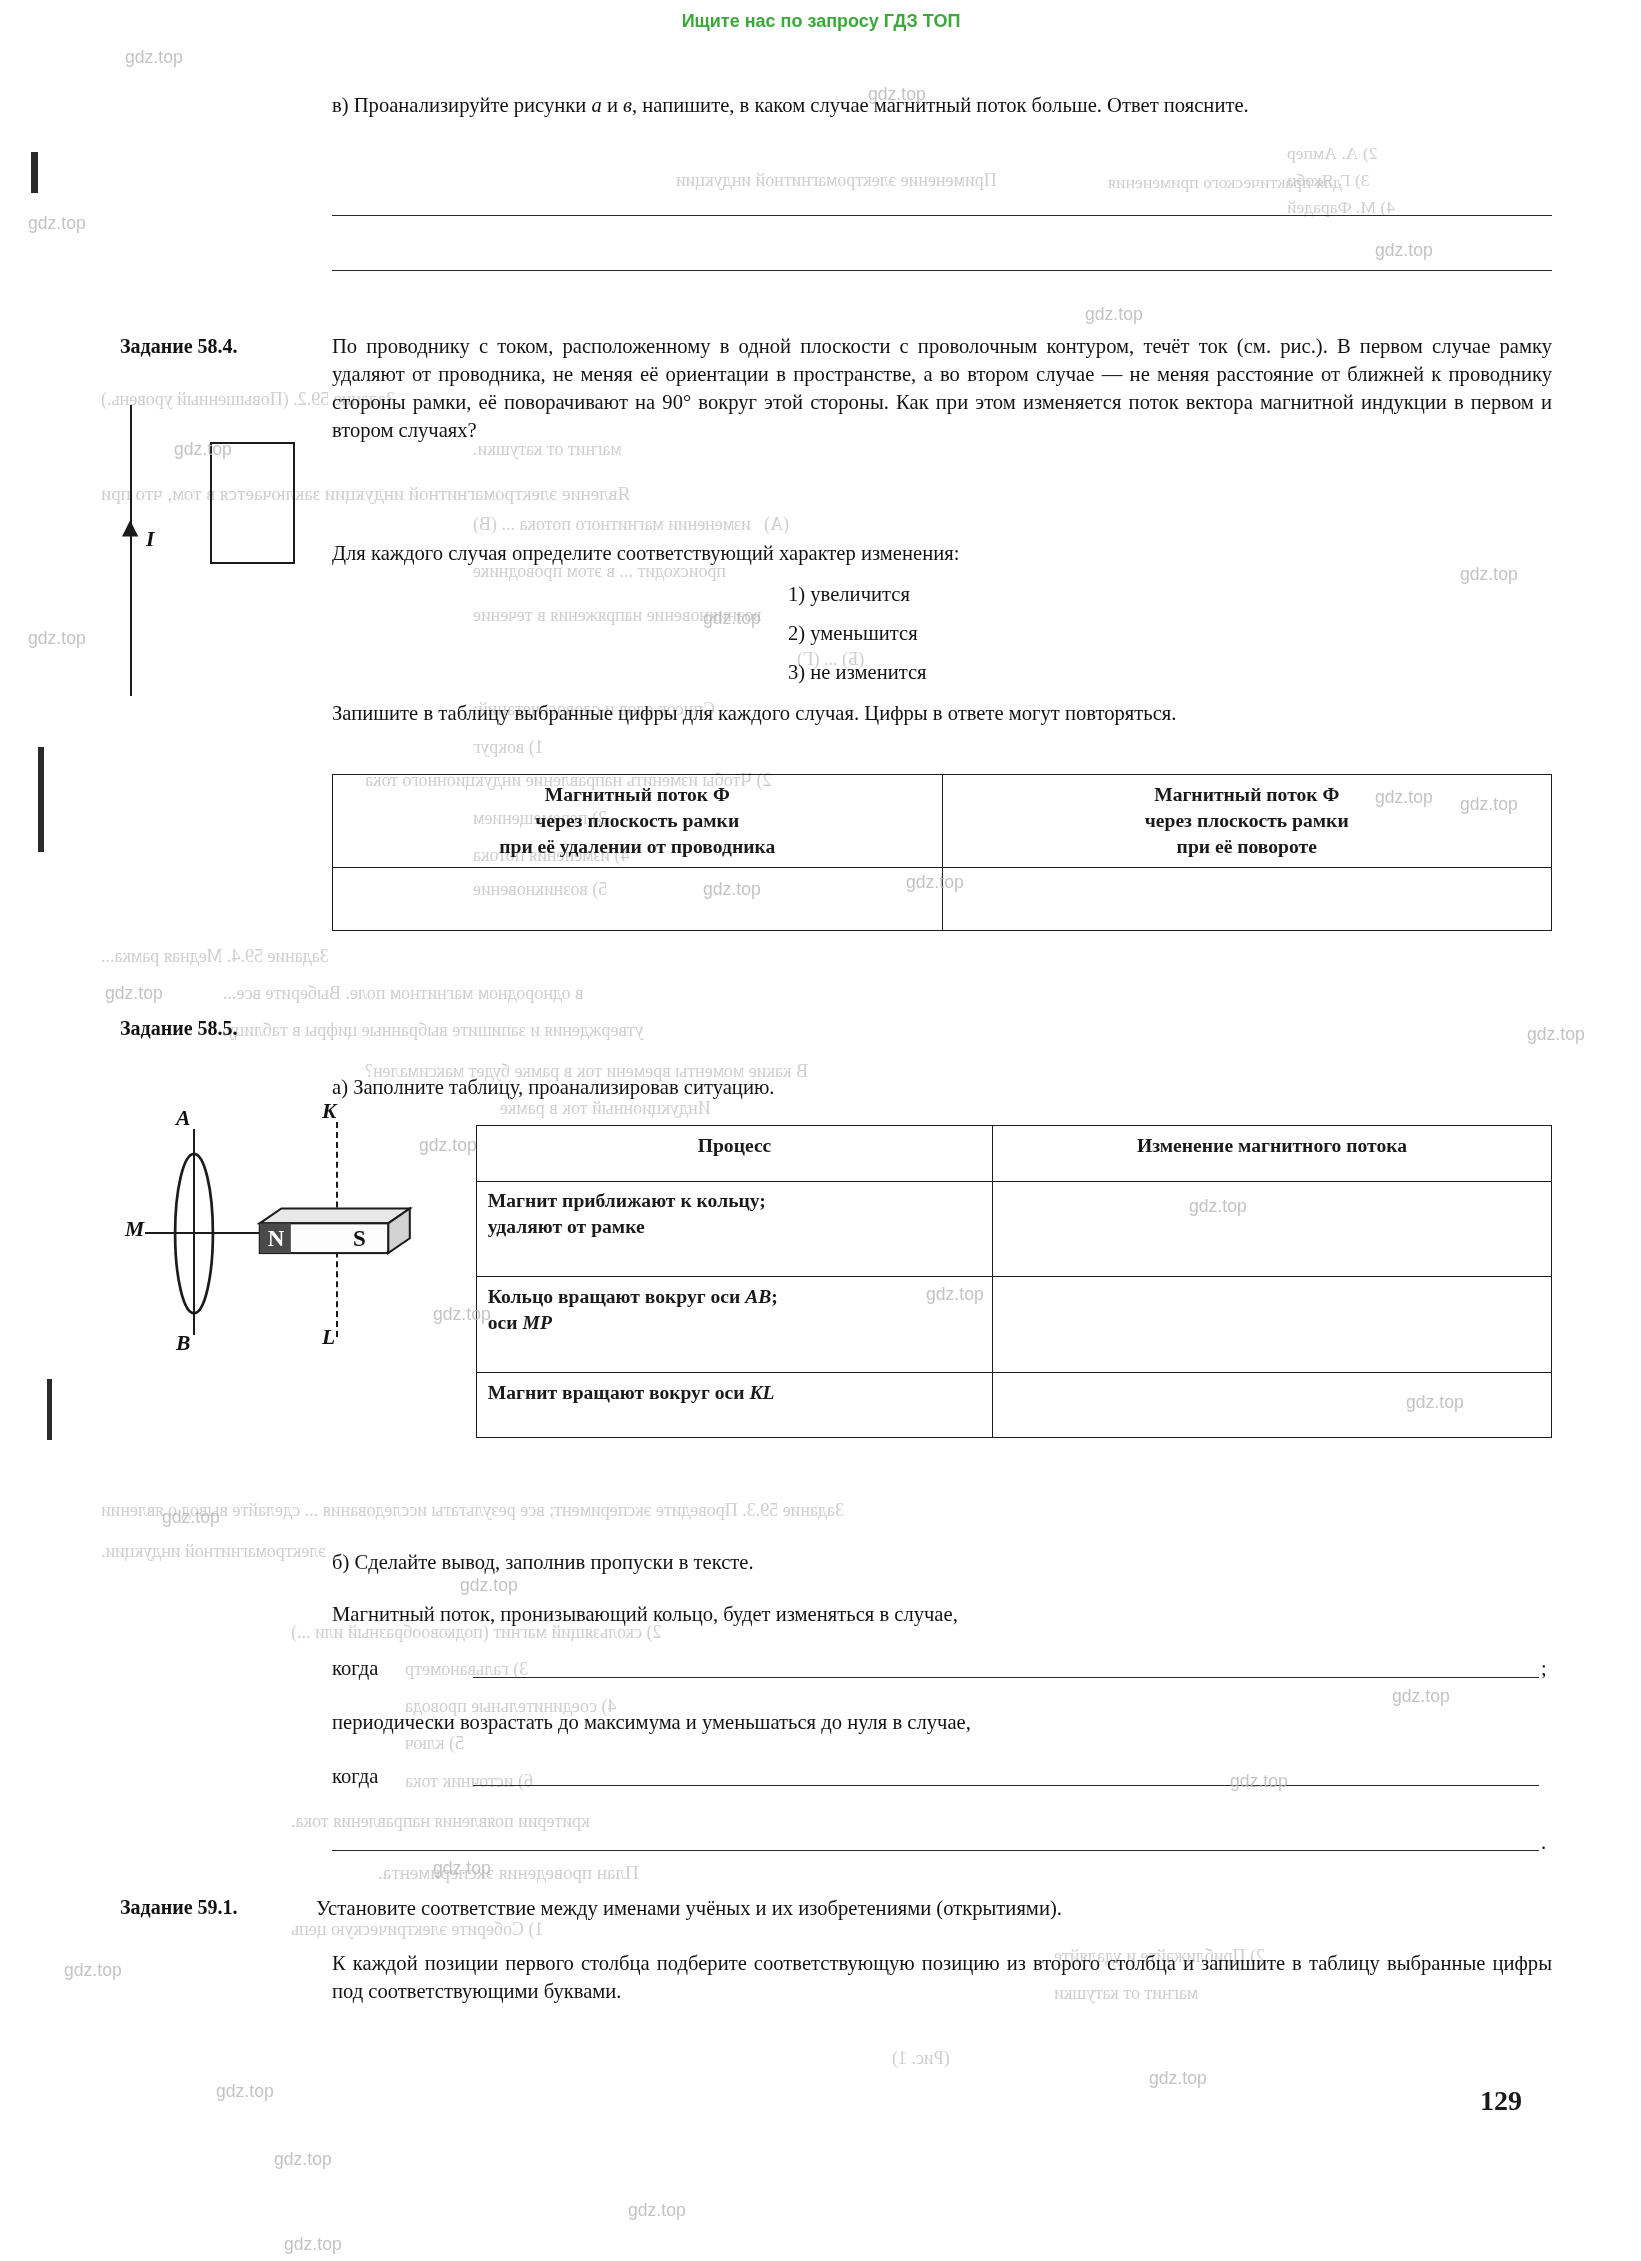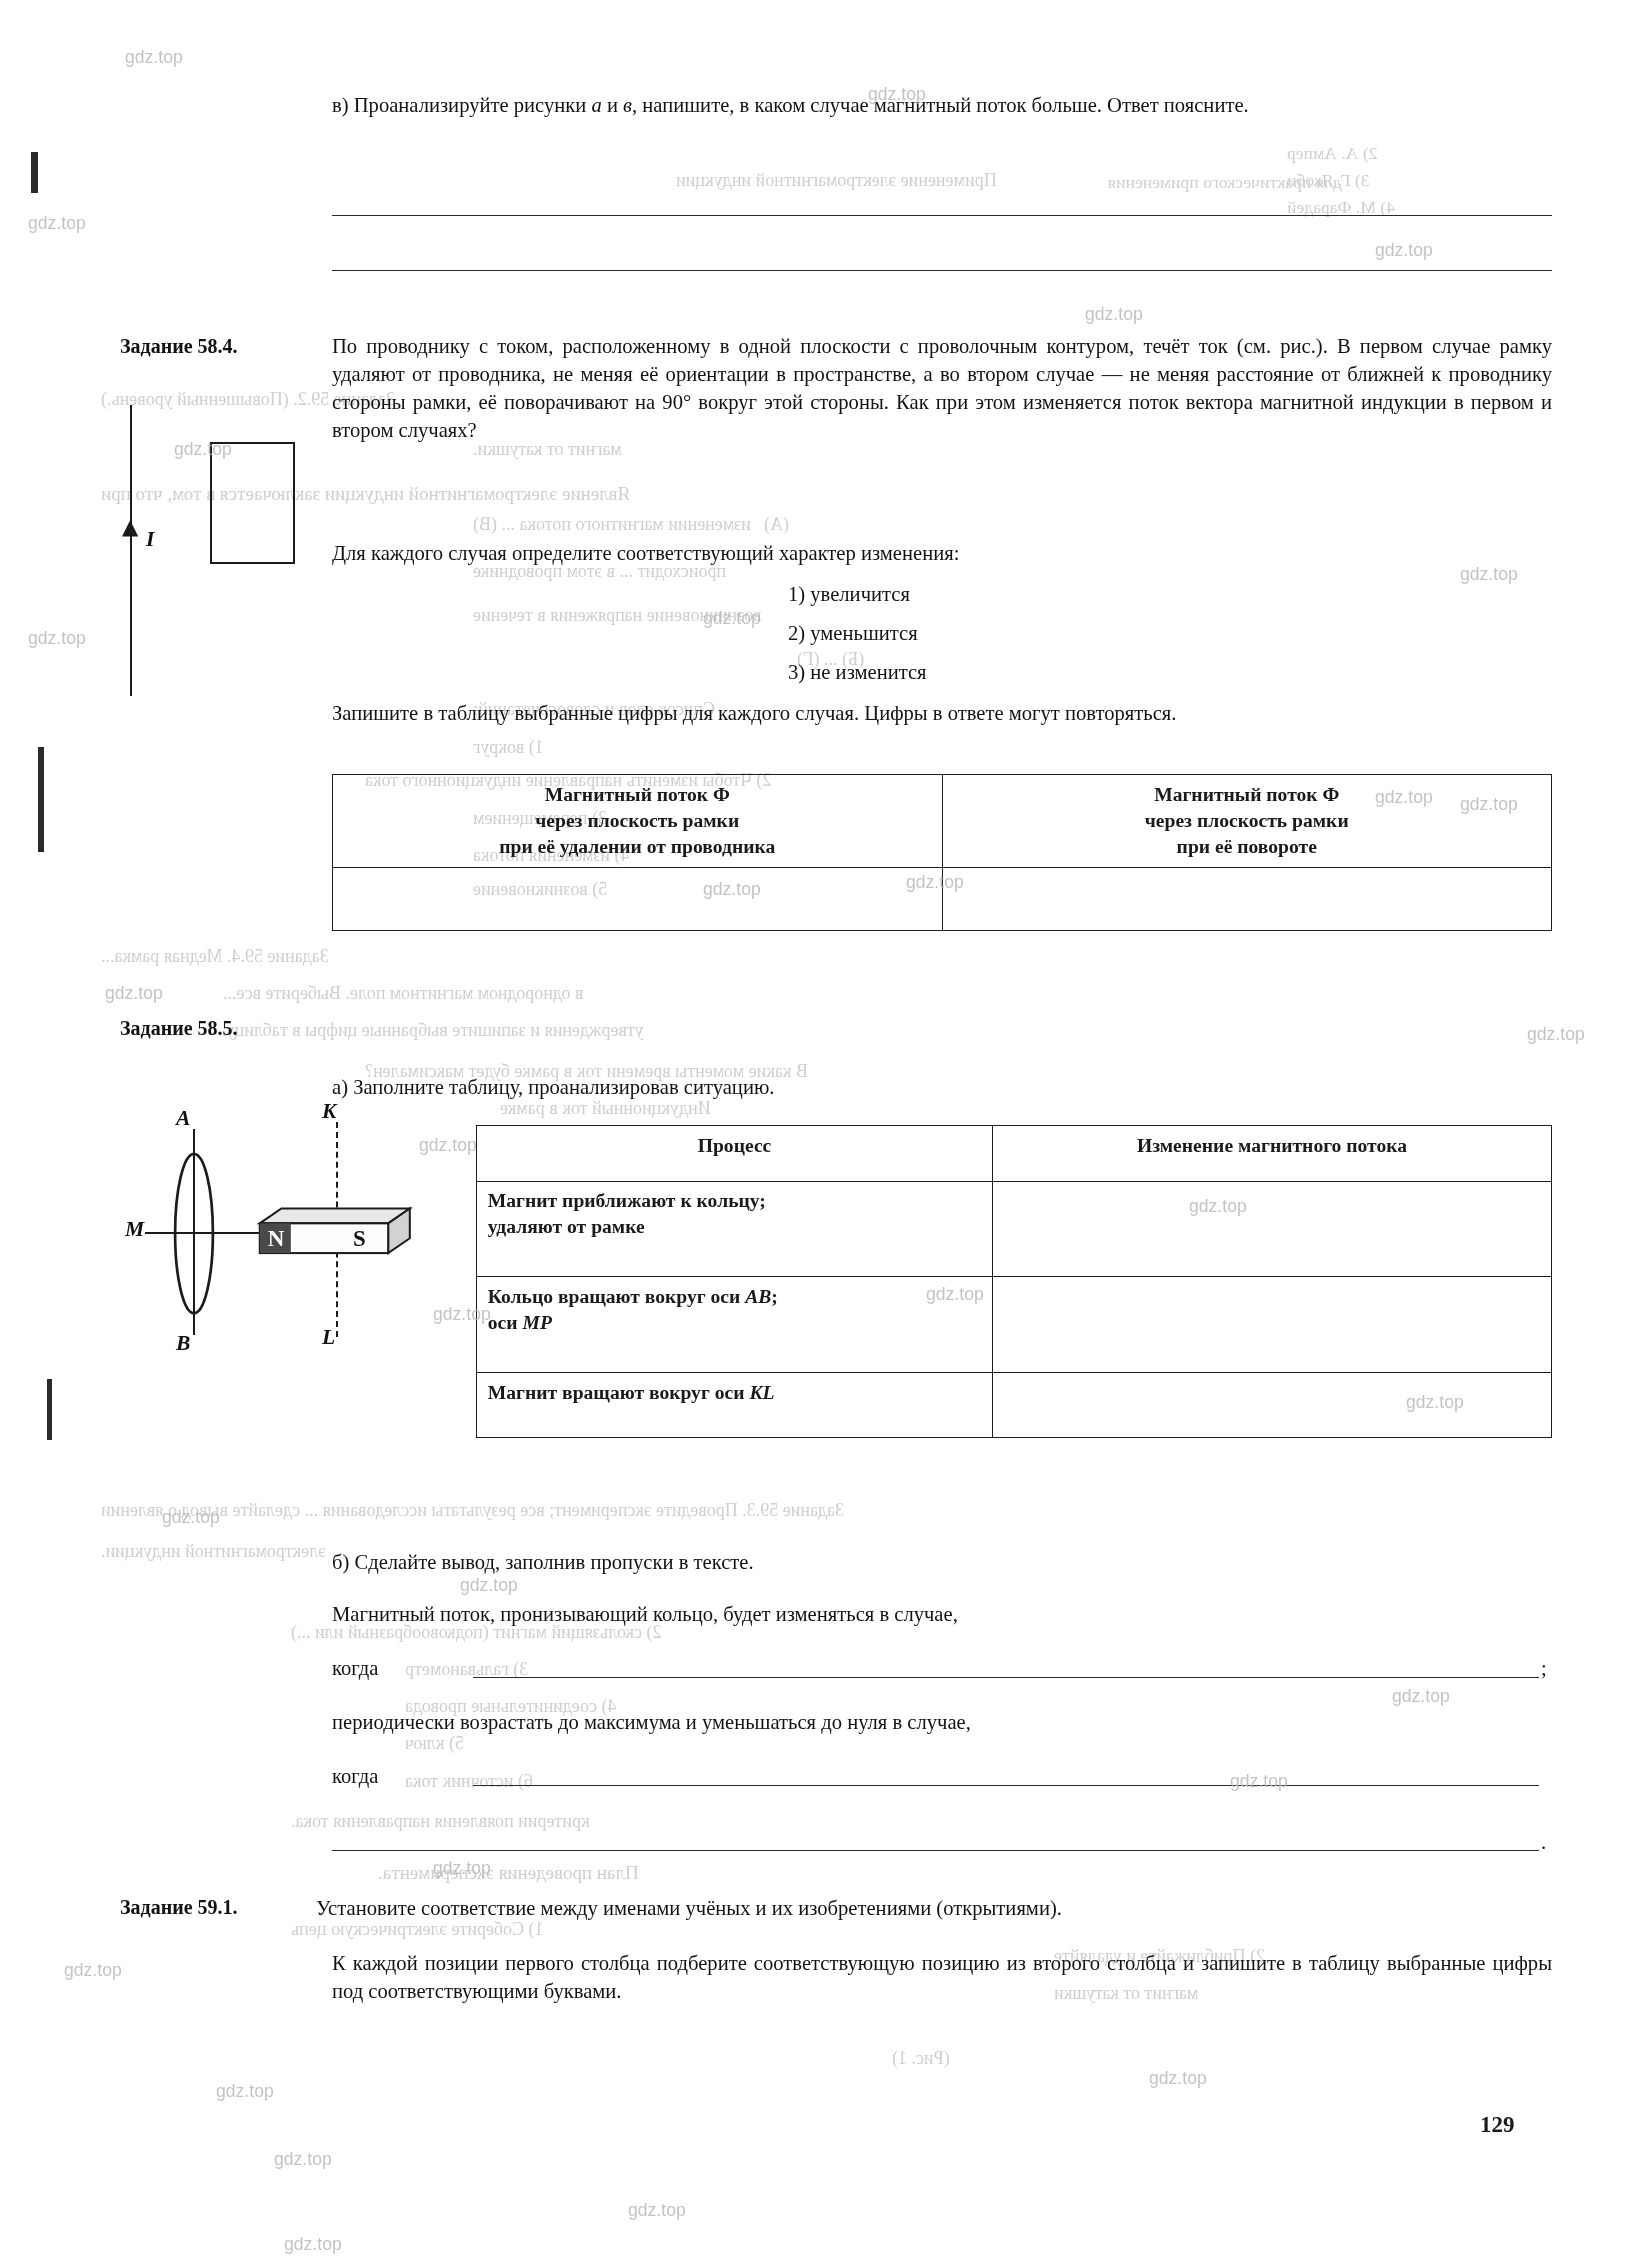--- a/index.html
+++ b/index.html
@@ -135,30 +135,30 @@
     position: absolute;
     font-family: "Liberation Serif", serif;
     font-style: italic;
     font-size: 21.6px;
     font-weight: 700;
     color: #111;
   }
   .pageno {
     position: absolute;
     font-family: "Liberation Serif", serif;
-    font-size: 23px;
-    font-weight: 700;
-    margin-top: 27px;
+    font-size: 28px;
+    font-weight: 700;
   }
 </style>
 </head>
 <body>
 
 <div class="page">
 
+  <div class="top-banner">Ищите нас по запросу ГДЗ ТОП</div>
 
   <div class="bar" style="left:31px; top:152px; width:7.4px; height:41px;"></div>
   <div class="bar" style="left:38px; top:747px; width:6px; height:105px;"></div>
   <div class="bar" style="left:47px; top:1379px; width:4.7px; height:61px;"></div>
 
   <div id="ghost-layer">
       <div class="ghost" style="left: 1108px; top: 172px; font-size: 17.6px;">для практического применения</div>
       <div class="ghost" style="left: 1287px; top: 143px; font-size: 17.6px;">2) А. Ампер</div>
       <div class="ghost" style="left: 1287px; top: 170px; font-size: 17.6px;">3) Г. Якоби</div>
       <div class="ghost" style="left: 1287px; top: 197px; font-size: 17.6px;">4) М. Фарадей</div>

